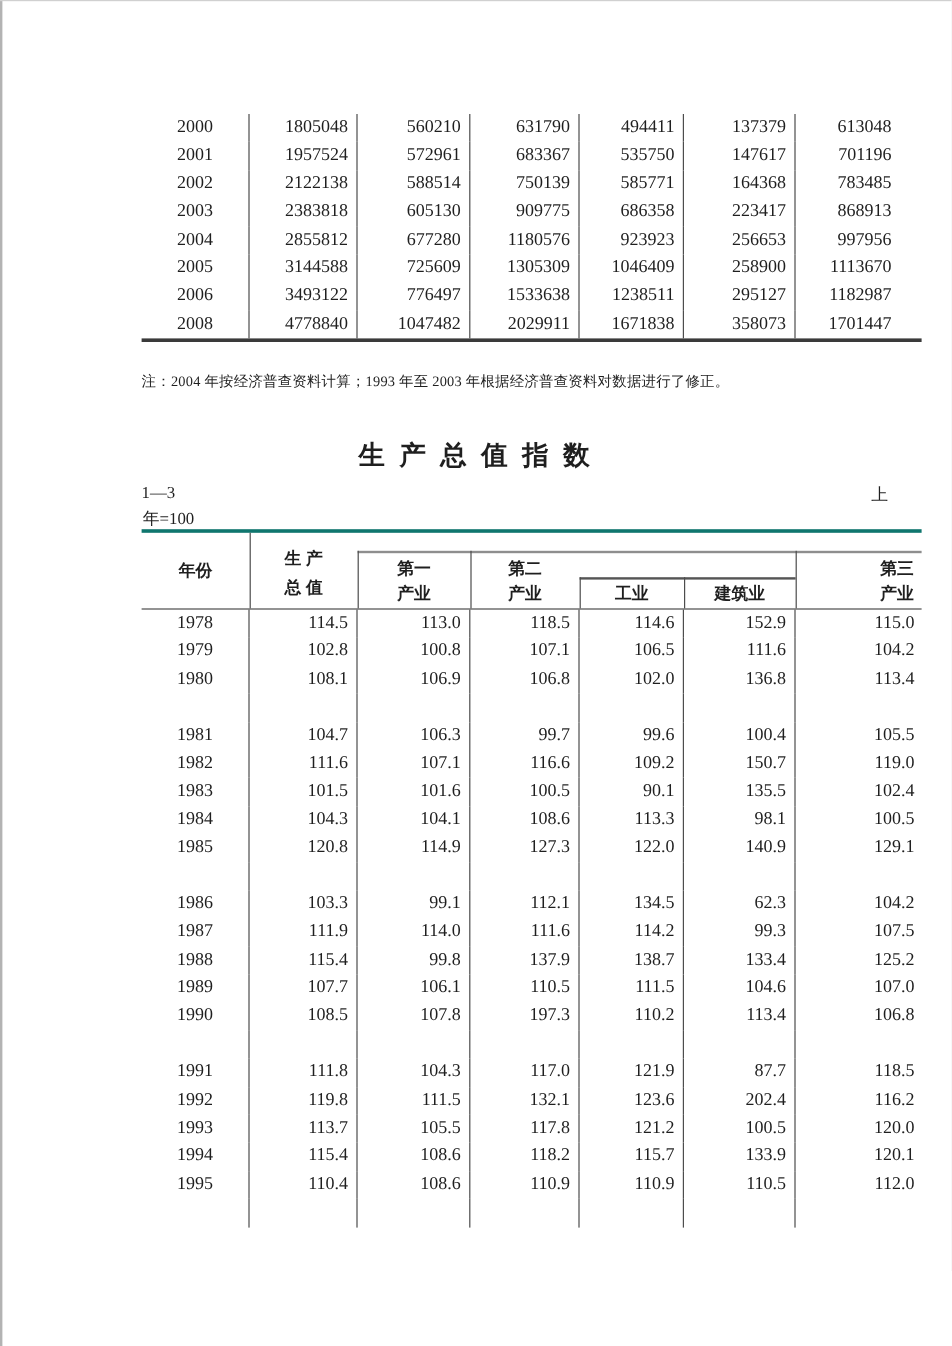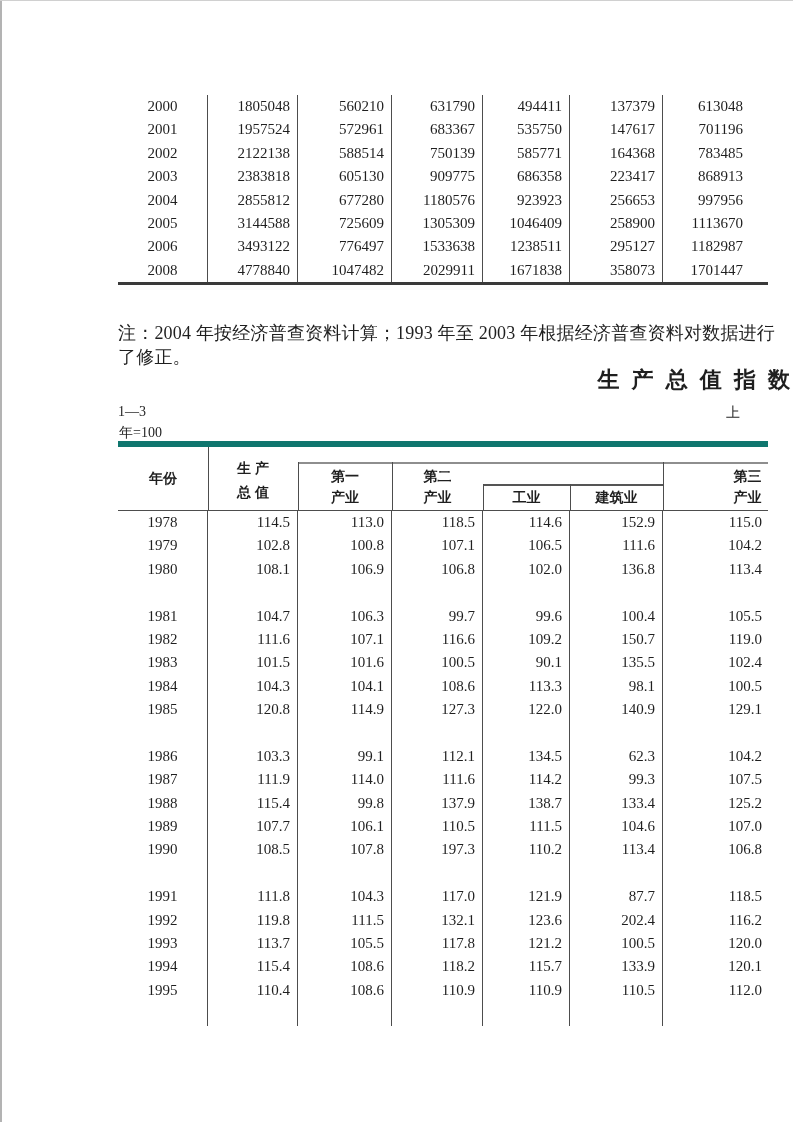--- a/index.html
+++ b/index.html
@@ -19,39 +19,39 @@
   }
   .cell{overflow:hidden;white-space:nowrap;}
   .cell.c0{text-align:center;}
   .cell.c1,.cell.c2,.cell.c3,.cell.c4,.cell.c5,.cell.c6{text-align:right;padding-right:7px;}
   .cell.c0,.cell.c1,.cell.c2,.cell.c3,.cell.c4,.cell.c5{border-right:1px solid #4d4d4d;}
 
   
   .table1{position:absolute;left:118px;top:95px;width:650px;border-bottom:3px solid #3a3a3a;}
   .table1 .cell.c6{padding-right:25px;}
 
-  .note{position:absolute;left:118px;top:310px;width:670px;font-size:18px;letter-spacing:0.2px;margin-top:11px;}
+  .note{position:absolute;left:118px;top:310px;width:670px;font-size:12px;letter-spacing:0.2px;}
 
   .title{
-    position:absolute;left:0;top:365px;width:793px;text-align:right;
+    position:absolute;left:0;top:365px;width:793px;text-align:center;
     font-family:"Liberation Sans","DejaVu Sans",sans-serif;font-weight:bold;
     font-size:22px;letter-spacing:3px;
   }
   .capline{
     position:absolute;left:118px;top:404px;width:650px;
     display:flex;justify-content:space-between;font-size:14px;
   }
   .capline .cap-right{padding-right:28px;}
   .base-note{position:absolute;left:119px;top:424px;font-size:14px;}
 
   
   .table2{position:absolute;left:118px;top:441px;width:650px;}
   .t2-header{
     position:relative;height:63px;
-    border-top:6px solid #0f766e;border-bottom:1px solid #4d4d4d;
+    border-top:3px solid #0f766e;border-bottom:1px solid #4d4d4d;
     font-family:"Liberation Sans","DejaVu Sans",sans-serif;font-weight:bold;font-size:14px;
   }
   .hv{position:absolute;width:1px;background:#4d4d4d;}
   .hv-year{left:90px;top:0;bottom:0;}
   .hv-primary{left:180px;top:15px;bottom:0;}
   .hv-secondary{left:274px;top:15px;bottom:0;}
   .hv-industry{left:365px;top:37px;bottom:0;}
   .hv-construction{left:452px;top:37px;bottom:0;}
   .hv-tertiary{left:545px;top:15px;bottom:0;}
   .hsub{position:absolute;left:180px;right:0;top:15px;height:2px;background:#8e8e8e;}

